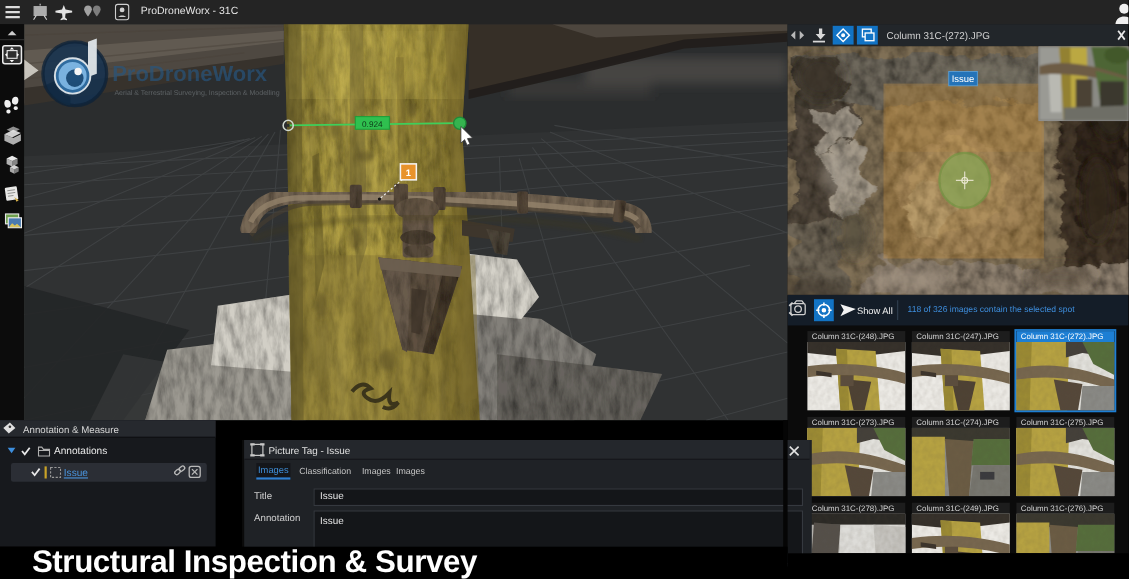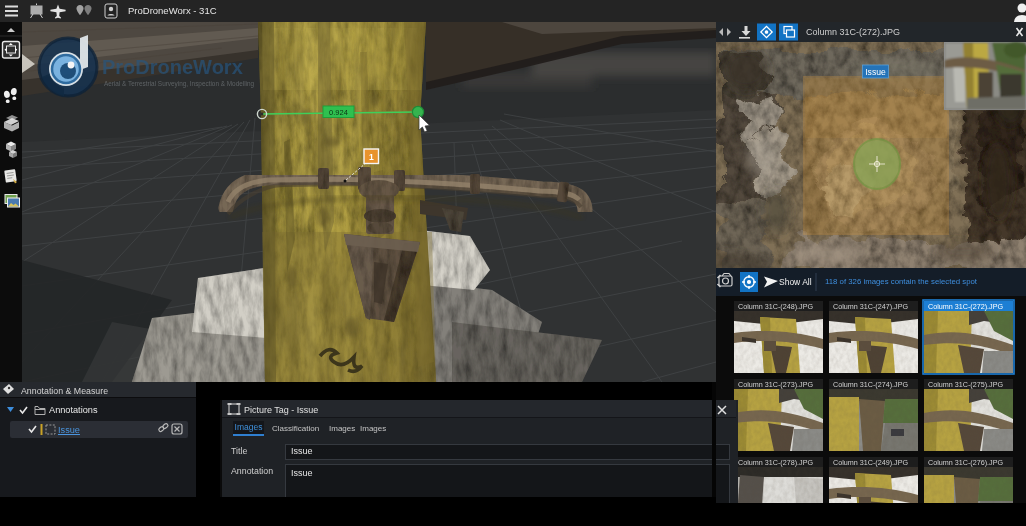--- a/index.html
+++ b/index.html
@@ -542,14 +542,15 @@
 
  <div class="abs" style="left:9px;top:46px;font-size:8.8px;color:#cfcfcf;">Title</div>
  <div class="abs" style="left:63px;top:44px;width:438px;height:13px;background:#141619;border:1px solid #35393f;color:#e6e6e6;font-size:9px;padding:1px 0 0 5px;">Issue</div>
  <div class="abs" style="left:9px;top:66px;font-size:8.8px;color:#cfcfcf;">Annotation</div>
  <div class="abs" style="left:63px;top:64px;width:438px;height:44px;background:#141619;border:1px solid #35393f;color:#e6e6e6;font-size:9px;padding:3px 0 0 5px;">Issue</div>
 </div>
 <div class="abs" style="left:712px;top:382px;width:4px;height:121px;background:#050505;"></div>
 
 <div class="abs" style="left:0;top:497px;width:716px;height:29px;background:#000;"></div>
 <div class="abs" style="left:716px;top:503px;width:310px;height:23px;background:#000;"></div>
+<div class="abs" style="left:29px;top:496px;font-size:28.5px;font-weight:bold;color:#fff;line-height:30px;letter-spacing:-0.4px;">Structural Inspection &amp; Survey</div>
 
 </div>
 
 </body></html>

